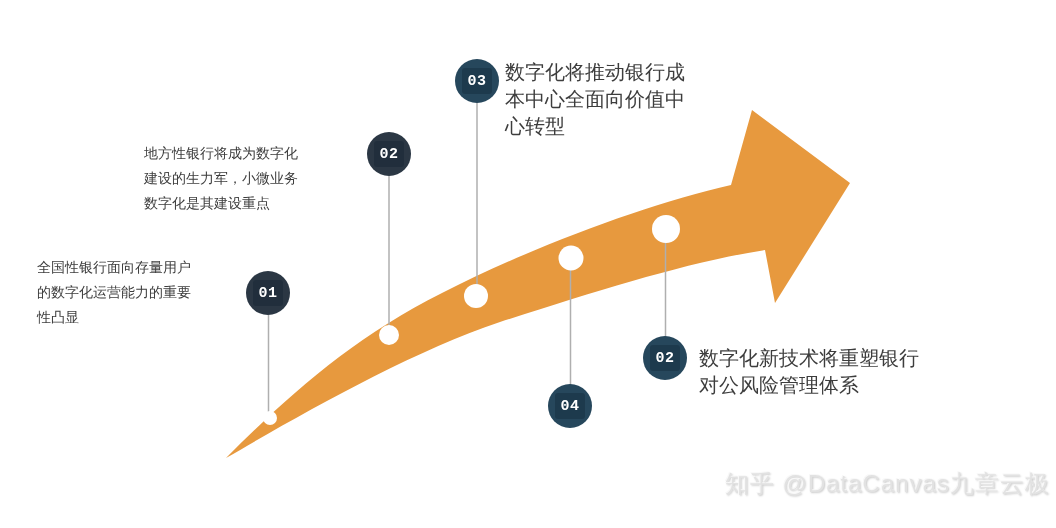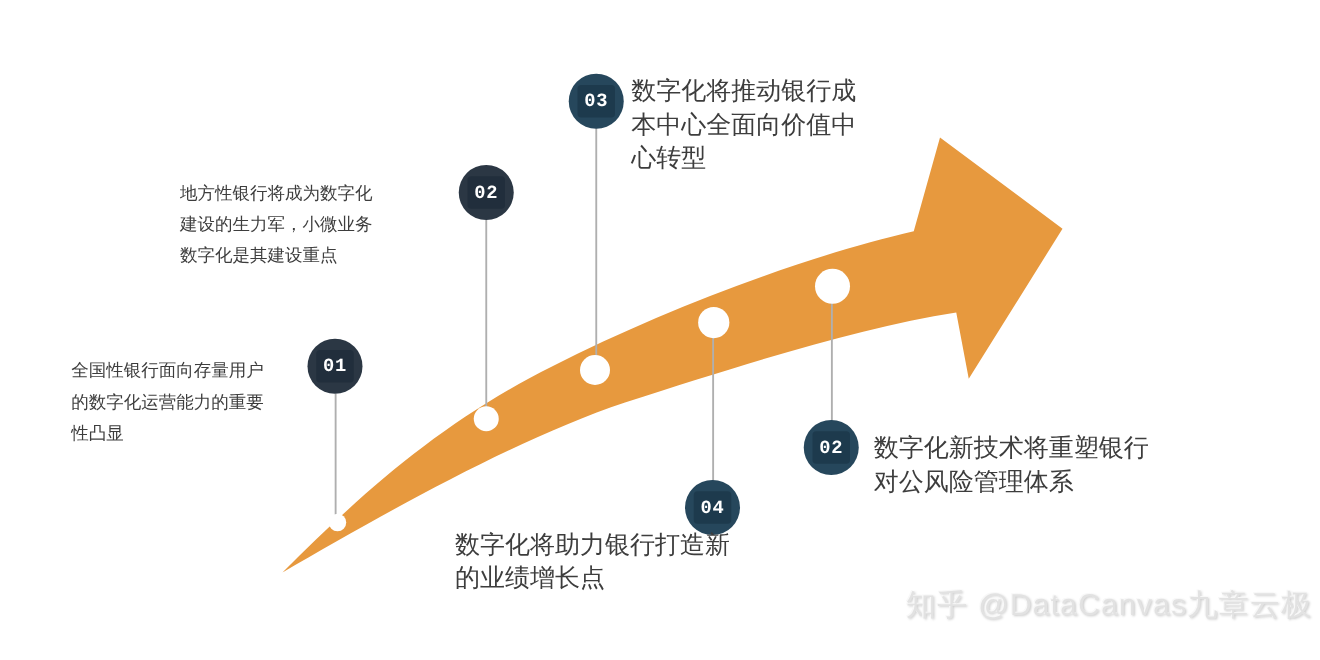--- a/index.html
+++ b/index.html
@@ -14,24 +14,24 @@
 
   .step-circle{position:absolute;width:44px;height:44px;border-radius:50%;
     display:flex;align-items:center;justify-content:center;}
   .tone-dark{background:var(--navyDark);}
   .tone-blue{background:var(--navyBlue);}
   .numbox{position:absolute;width:30px;height:26px;border-radius:3px;background:rgba(8,24,38,0.28);}
   .num{position:relative;color:#fff;font-size:15px;font-weight:bold;letter-spacing:0.5px;font-family:Liberation Mono, monospace;}
   .pos-01{left:246px;top:271px;} .pos-02{left:367px;top:132px;} .pos-03{left:455px;top:59px;}
   .pos-04{left:548px;top:384px;} .pos-05{left:643px;top:336px;}
 
-  .step-text{position:absolute;color:var(--bodyText);white-space:pre-line;}
+  .step-text{position:absolute;color:var(--bodyText);white-space:pre-line;font-family:Liberation Mono, monospace;}
   .size-a{font-size:14px;line-height:25px;}
   .size-b{font-size:20px;line-height:27px;}
-  .pos-t1{left:37px;top:284px;margin-left:20px;} .pos-t2{left:144px;top:142px;} .pos-t3{left:505px;top:60px;}
+  .pos-t1{left:37px;top:256px;} .pos-t2{left:144px;top:142px;} .pos-t3{left:505px;top:60px;}
   .pos-t4{left:364px;top:423px;} .pos-t5{left:699px;top:346px;}
 
   .goal{position:absolute;left:860px;top:112px;width:131px;height:131px;border-radius:50%;
     background:var(--orange);display:flex;flex-direction:column;align-items:center;}
   .trophy{width:46px;height:44px;margin-top:15px;}
   .goal-label{color:#fff;font-size:22px;font-weight:bold;letter-spacing:1px;margin-top:3px;}
 
   .watermark{position:absolute;right:6px;top:468px;font-size:24px;color:var(--watermark);
     text-shadow:-1px -1px 0 #f8f8f8, 1px 1px 2px #c9c9c9;letter-spacing:1px;}
 </style>
@@ -85,21 +85,19 @@
 
   <div class="step-text size-a pos-t1">全国性银行面向存量用户
 的数字化运营能力的重要
 性凸显</div>
   <div class="step-text size-a pos-t2">地方性银行将成为数字化
 建设的生力军，小微业务
 数字化是其建设重点</div>
   <div class="step-text size-b pos-t3">数字化将推动银行成
 本中心全面向价值中
 心转型</div>
-  <div class="step-text size-b pos-t4">数字化将助力银行打造新
-的业绩增长点</div>
   <div class="step-text size-b pos-t5">数字化新技术将重塑银行
 对公风险管理体系</div>
 
 
   <div class="watermark">知乎 @DataCanvas九章云极</div>
 
 </div>
 
 </body></html>

